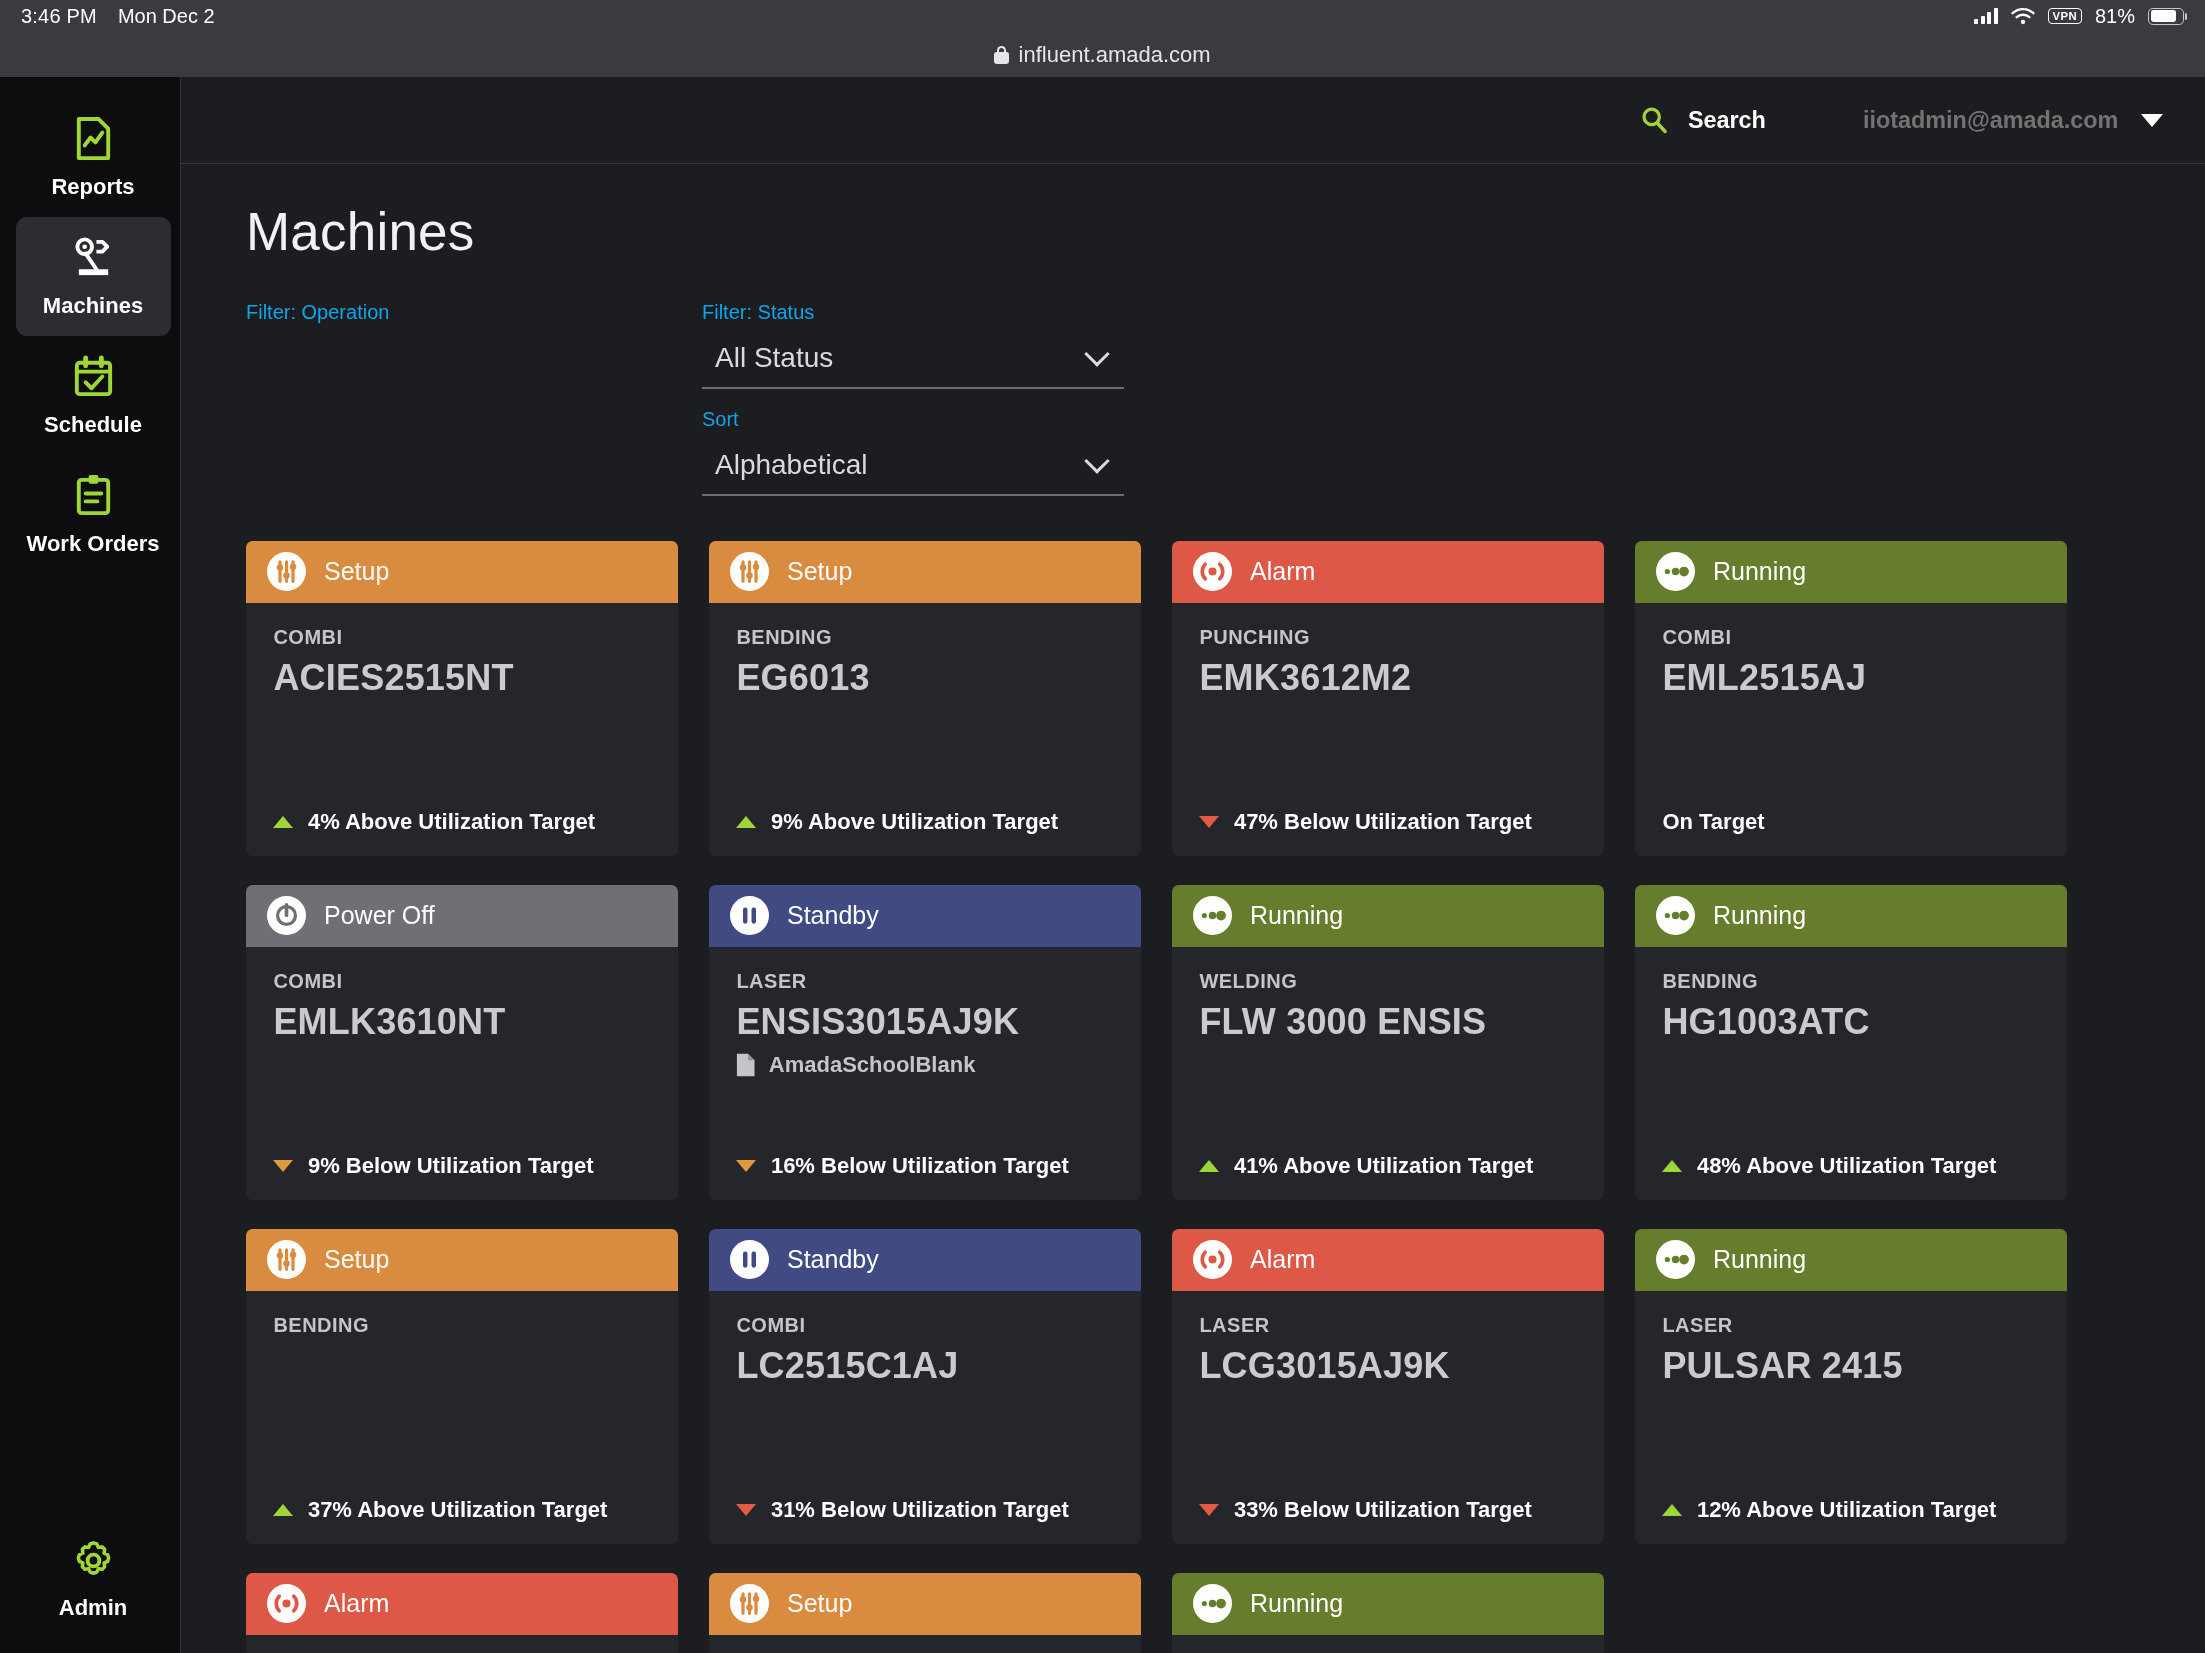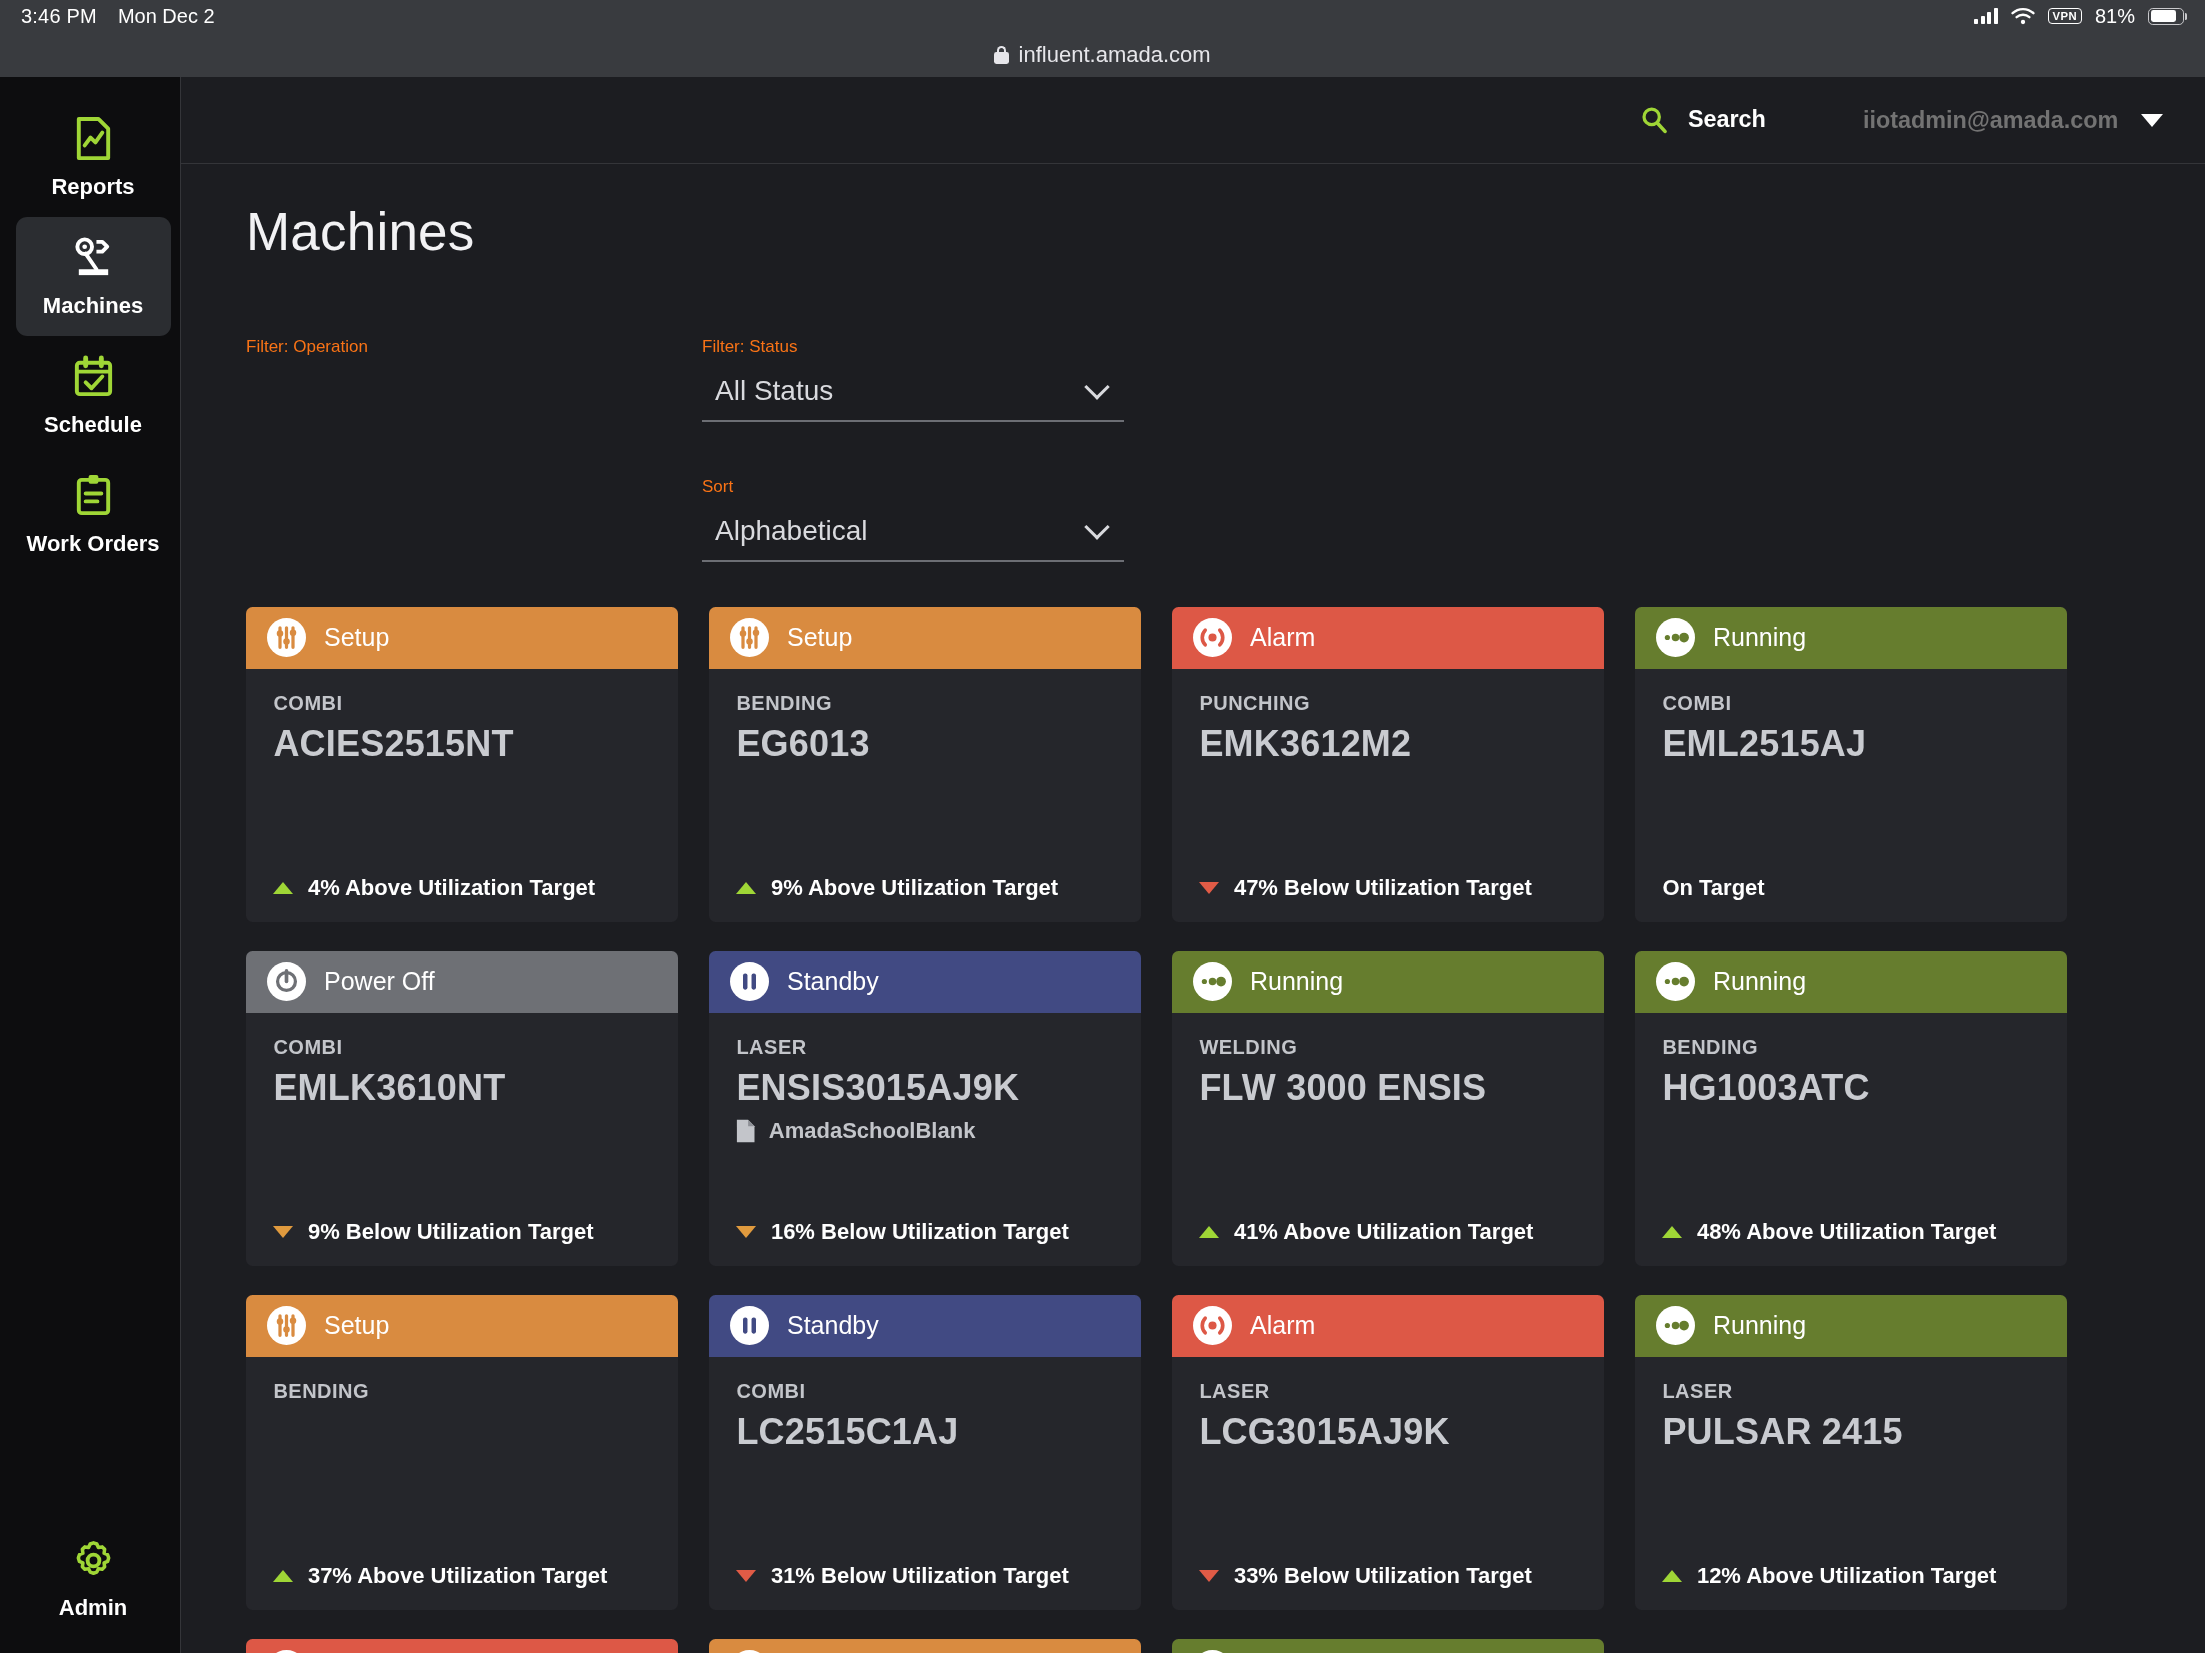--- a/index.html
+++ b/index.html
@@ -90,39 +90,39 @@
     border-left: 1.6px solid #343539;
     overflow: hidden;
   }
   .topbar {
     height: 87px; width: 100%;
     border-bottom: 1.6px solid #343539;
     background: #1c1d21;
     display: flex; align-items: center; justify-content: flex-end;
     padding-right: 42px; gap: 97px;
   }
-  .search-btn { display: flex; align-items: flex-start; gap: 21px; cursor: pointer; }
+  .search-btn { display: flex; align-items: flex-end; gap: 21px; cursor: pointer; }
   .search-label { color:#fff; font-size:23.4px; font-weight:700; }
   .account { display:flex; align-items:center; gap:22.6px; cursor:pointer; }
   .account-email { color:#737373; font-size:23.4px; font-weight:700; }
   .caret-down {
     width: 0; height: 0;
     border-left: 11.3px solid transparent;
     border-right: 11.3px solid transparent;
     border-top: 13px solid #ffffff;
   }
 
   .content { padding: 37px 65px 0 65px; }
   .page-title { color:#f2f2f4; font-size:53px; font-weight:400; letter-spacing:0.2px; }
 
   
   .filters { display: flex; gap: 34px; margin-top: 39px; }
   .filter-col { display: flex; flex-direction: column; }
   .field { width: 422px; }
-  .field-label { color:#f97316; font-size:17px; margin-bottom: 13px; margin-top: 36px; }
+  .field-label { color:#0ea5e9; font-size:20px; margin-bottom: 13px; }
   .field-control {
     display:flex; align-items:center; justify-content:space-between;
     border-bottom: 2.4px solid #6c6e74;
     padding: 4.8px 11.3px 13px 13px;
     cursor:pointer;
   }
   .field-value { color:#d9dade; font-size:28px; }
   .chev {
     width: 18px; height: 18px;
     border-right: 3.2px solid #d9dade;

